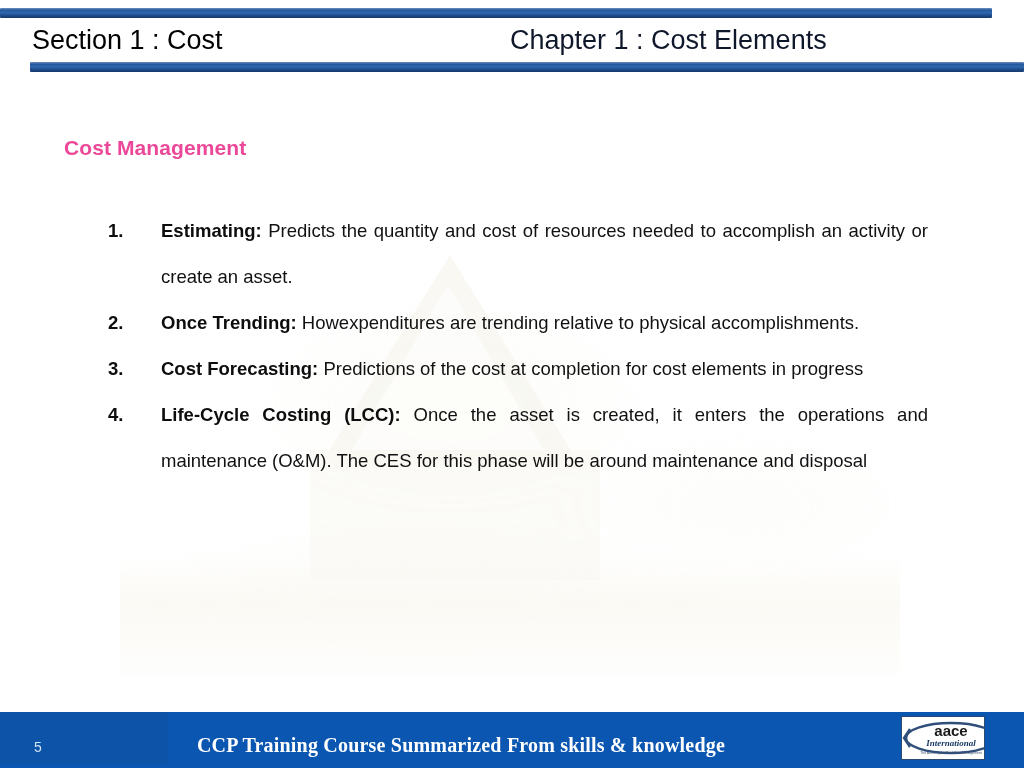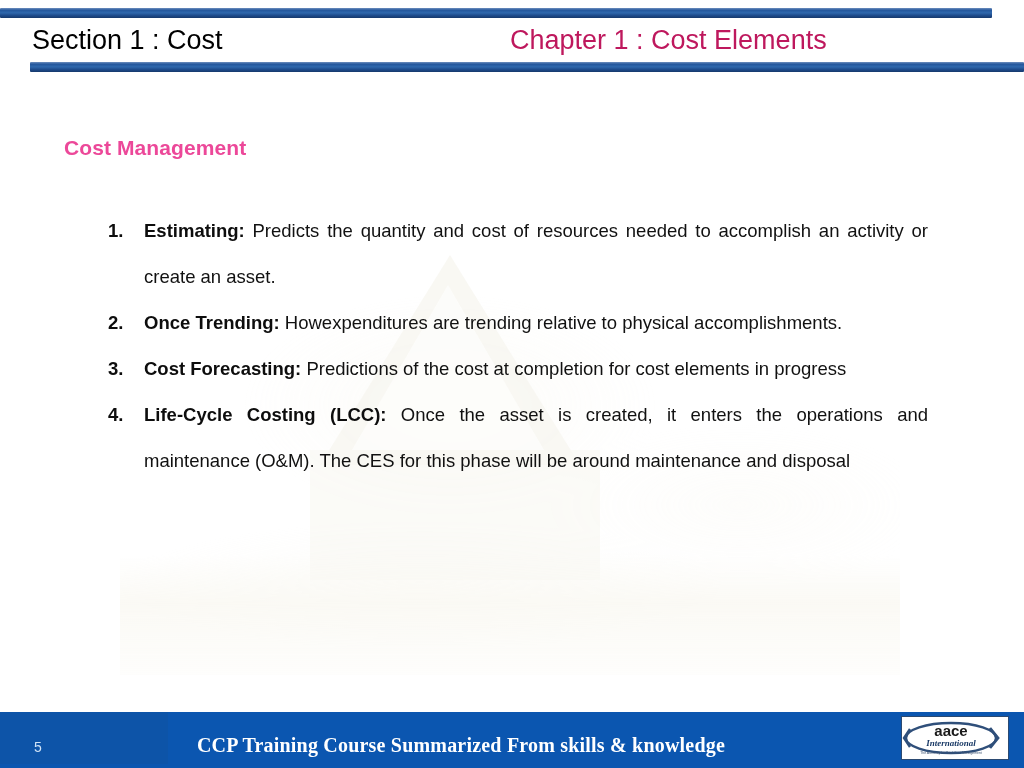--- a/index.html
+++ b/index.html
@@ -131,21 +131,21 @@
     color: #000000;
     font-family: "Liberation Sans", sans-serif;
     white-space: nowrap;
   }
   .hdr-right {
     position: absolute;
     left: 510px;
     top: 0px;
     font-size: 27px;
     line-height: 40px;
-    color: #be185d;
+    color: #0f172a;
     font-family: "Liberation Sans", sans-serif;
     white-space: nowrap;
   }
 
   
   .body-area {
     position: absolute;
     left: 0;
     top: 120px;
     width: 1024px;
@@ -185,20 +185,21 @@
     font-family: "Liberation Sans", sans-serif;
   }
   .item-text {
     flex: 1 1 auto;
     font-size: 18.5px;
     line-height: 46px;
     color: #111111;
     text-align: justify;
     text-justify: inter-word;
     font-family: "Liberation Sans", sans-serif;
+    margin-left: 17px;
   }
   .item-text .term {
     font-weight: bold;
     color: #0d0d0d;
   }
   .item-text.nojustify {
     text-align: left;
   }
 
   
@@ -240,21 +241,21 @@
     letter-spacing: 0.2px;
     padding-right: 120px;
     box-sizing: border-box;
   }
 
   
   .logo {
     position: absolute;
     left: 901px;
     top: 716px;
-    width: 108px;
+    width: 84px;
     height: 44px;
     background: #ffffff;
     border: 1px solid #2b4a72;
     box-sizing: border-box;
     z-index: 4;
     overflow: hidden;
   }
   .logo svg { display: block; }
 </style>
 </head>

